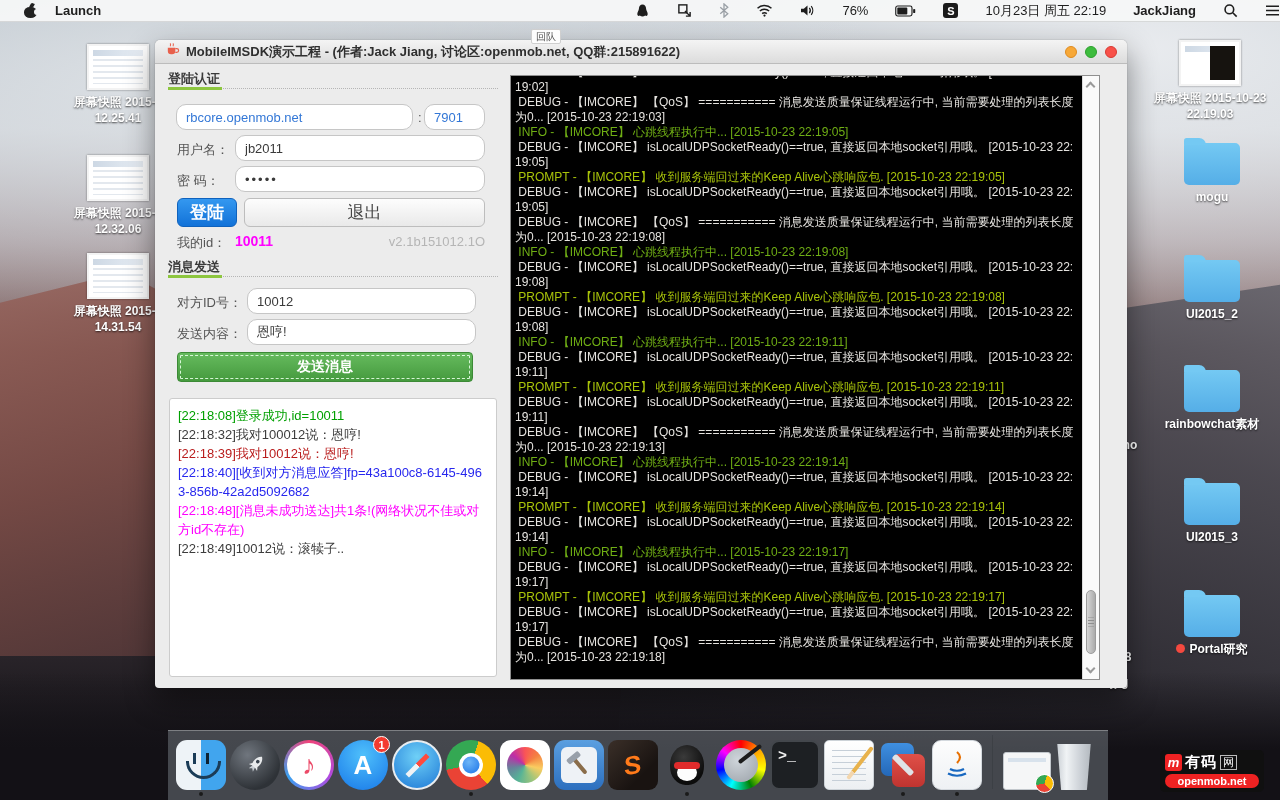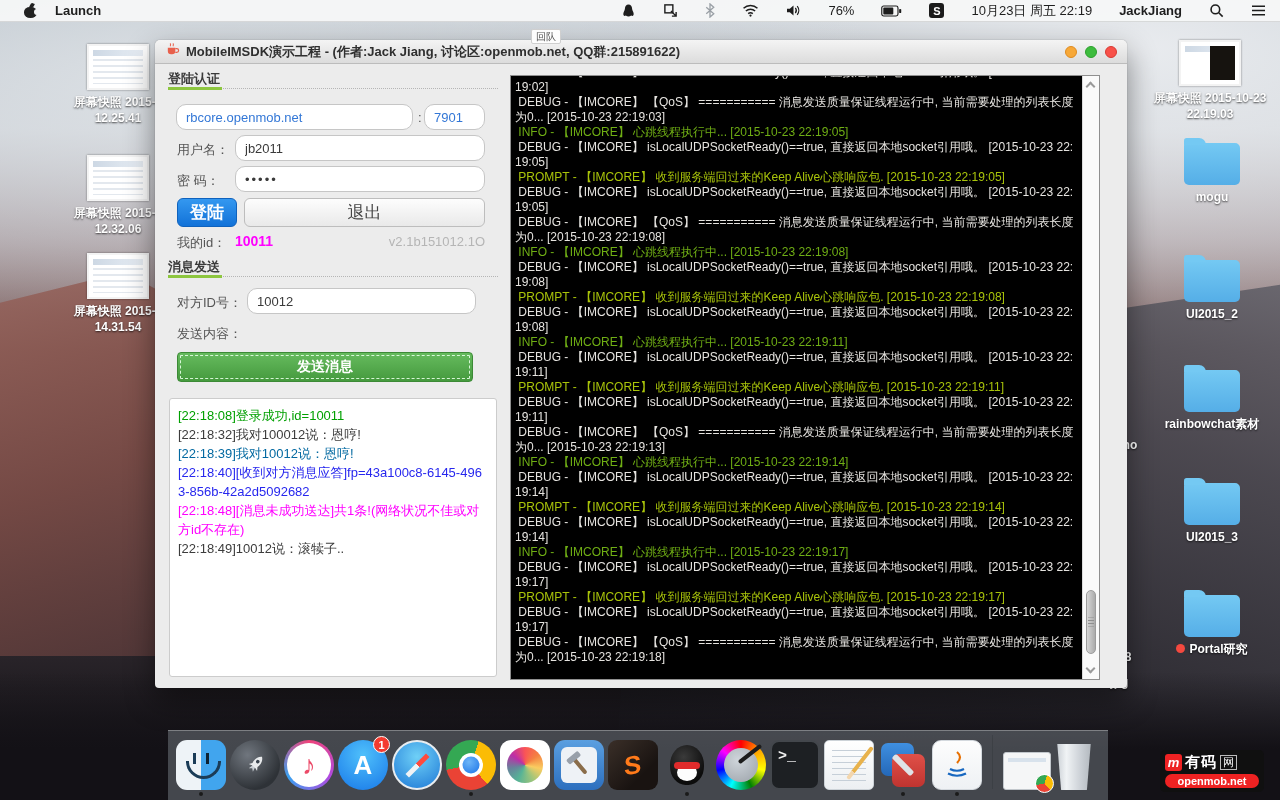--- a/index.html
+++ b/index.html
@@ -25,21 +25,21 @@
   
   .menubar { position:absolute; left:0; top:0; width:1280px; height:22px; z-index:40;
     background:rgba(246,247,248,.93); border-bottom:1px solid rgba(0,0,0,.12);
     display:flex; align-items:center; font-size:13px; color:#1e1e1e; }
   .mb-left { display:flex; align-items:center; gap:18px; padding-left:24px; }
   .apple { position:relative; width:13px; height:14px; }
   .apple i { position:absolute; left:0; top:3px; width:13px; height:11px; background:#222; border-radius:45% 45% 48% 48%; display:block; }
   .apple i::after { content:""; position:absolute; right:-3px; top:2px; width:6px; height:6px; border-radius:50%; background:#f4f5f6; }
   .apple i::before { content:""; position:absolute; left:6px; top:-4px; width:4px; height:5px; background:#222; border-radius:60% 0 60% 0; transform:rotate(24deg); }
   .mb-app { font-weight:bold; }
-  .mb-right { margin-left:auto; display:flex; align-items:center; gap:27px; padding-right:14px; }
+  .mb-right { margin-left:auto; display:flex; align-items:center; gap:27px; }
   .mb-ic { display:flex; align-items:center; }
   .mb-ic svg { display:block; }
   .sogou-sq { width:15px; height:15px; background:#1b1b1b; color:#fff; font-weight:bold; font-size:11px;
     display:flex; align-items:center; justify-content:center; border-radius:3px; }
   .mb-text { white-space:nowrap; }
   .mb-user { font-weight:600; }
 
   
   .dicon { position:absolute; width:130px; text-align:center; z-index:2; cursor:default; }
   .dicon .art { margin:0 auto; }
@@ -358,27 +358,28 @@
 
       <div class="sec" style="top:193px;">
         <span class="t">消息发送</span>
         <span class="dots"></span><span class="green"></span>
       </div>
 
       <span class="flabel" style="left:22px; top:230px;">对方ID号：</span>
       <input class="fin" style="left: 92px; top: 224px; width: 229px;" value="10012">
 
       <span class="flabel" style="left:22px; top:261px;">发送内容：</span>
+      <input class="fin" style="left: 92px; top: 255px; width: 229px;" value="恩哼!">
 
       <button class="btn btn-send" style="left:22px; top:288px; width:296px; height:30px;">发送消息</button>
 
       <div class="chatbox" id="chat-log">
           <div class="chat-line" style="color: rgb(0, 160, 0);">[22:18:08]登录成功,id=10011</div>
           <div class="chat-line" style="color: rgb(60, 60, 60);">[22:18:32]我对100012说：恩哼!</div>
-          <div class="chat-line" style="color: #0369a1;">[22:18:39]我对10012说：恩哼!</div>
+          <div class="chat-line" style="color: #b91c1c;">[22:18:39]我对10012说：恩哼!</div>
           <div class="chat-line" style="color: rgb(39, 39, 238);">[22:18:40][收到对方消息应答]fp=43a100c8-6145-4963-856b-42a2d5092682</div>
           <div class="chat-line" style="color: rgb(255, 0, 255);">[22:18:48][消息未成功送达]共1条!(网络状况不佳或对方id不存在)</div>
           <div class="chat-line" style="color: rgb(60, 60, 60);">[22:18:49]10012说：滚犊子..</div>
         </div>
 
       <div class="console">
         <div class="console-text" id="console-text">
             <div class="cline" style="color: rgb(230, 228, 224);"> DEBUG - 【IMCORE】 isLocalUDPSocketReady()==true, 直接返回本地socket引用哦。 [2015-10-23 22:19:02]</div>
             <div class="cline" style="color: rgb(230, 228, 224);"> DEBUG - 【IMCORE】 【QoS】 =========== 消息发送质量保证线程运行中, 当前需要处理的列表长度为0... [2015-10-23 22:19:03]</div>
             <div class="cline" style="color: rgb(111, 174, 20);"> INFO - 【IMCORE】 心跳线程执行中... [2015-10-23 22:19:05]</div>

